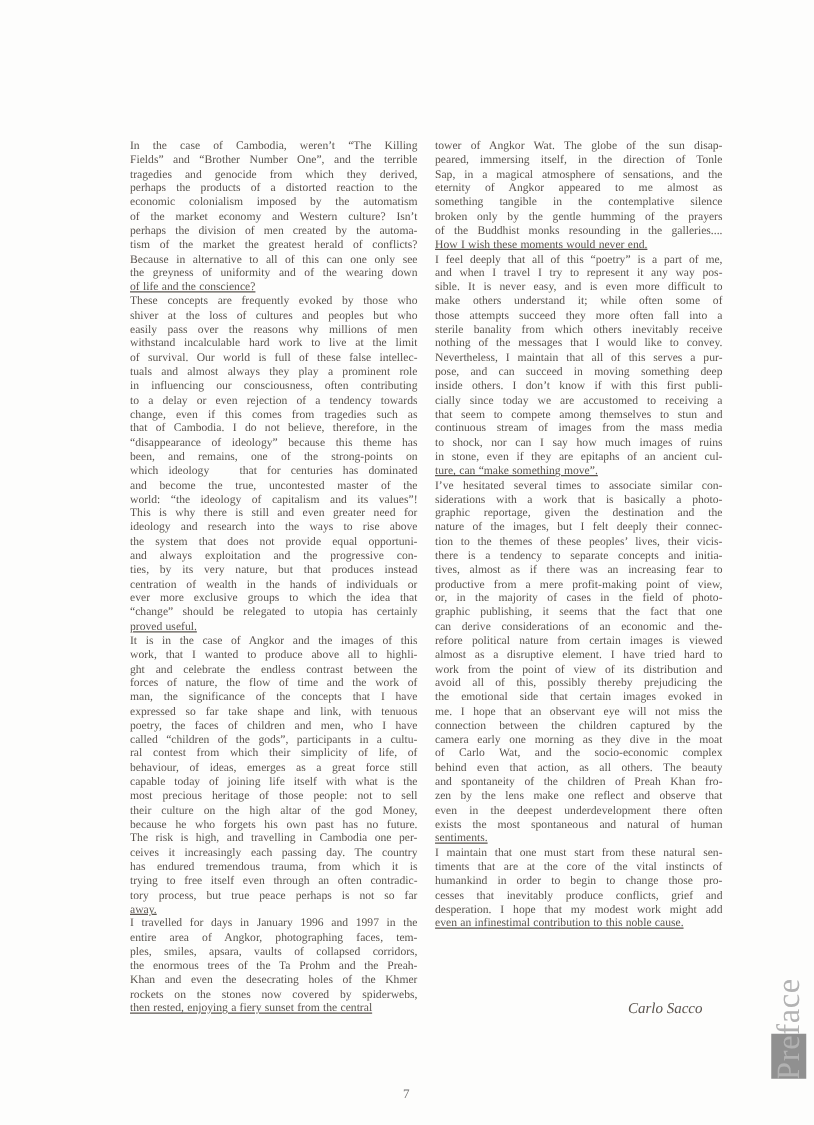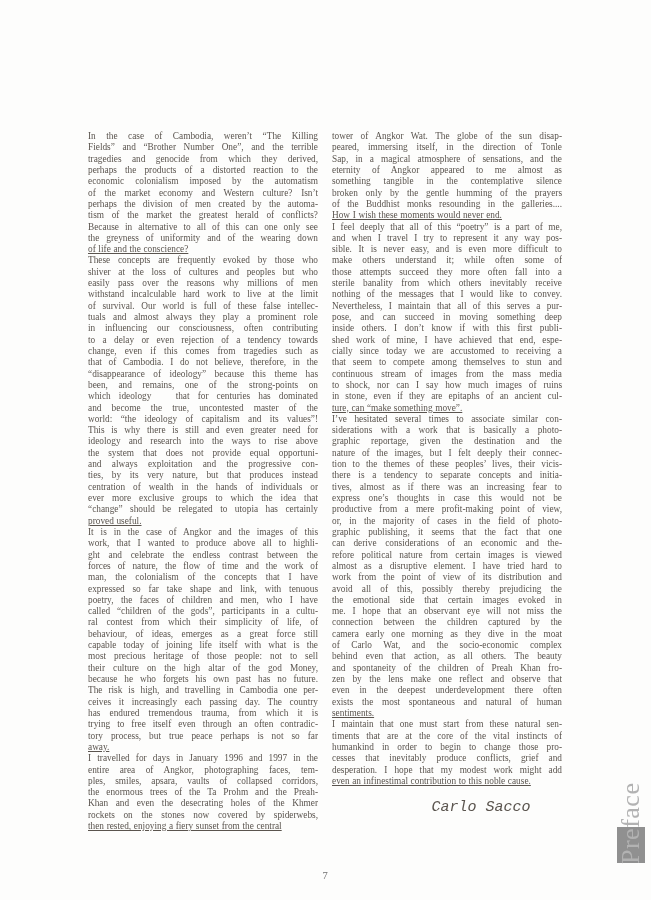--- a/index.html
+++ b/index.html
@@ -9,26 +9,25 @@
   body {
     width: 651px;
     height: 900px;
     position: relative;
     background: #fdfdfc;
     font-family: "Liberation Serif", serif;
     overflow: hidden;
   }
   .text-block {
     position: absolute;
-    left: 88px;
+    left: 104px;
     top: 112px;
     width: 474px;
     display: flex;
     gap: 14px;
-    margin-top: 19px;
   }
   .col {
     width: 230px;
     color: #5a544e;
     font-size: 9.3px;
   }
   .line {
     display: block;
     height: 11.32px;
     line-height: 11.32px;
@@ -41,25 +40,24 @@
     text-align-last: left;
     text-decoration: underline;
   }
   .signature {
     position: absolute;
     left: 332px;
     top: 799px;
     width: 230px;
     box-sizing: border-box;
     padding-left: 68px;
-    text-align: center;
+    text-align: right;
     font-style: italic;
-    font-size: 15px;
+    font-size: 12px;
     color: #5a544e;
-    font-family: Liberation Mono, monospace;
   }
   .page-number {
     position: absolute;
     left: 88px;
     top: 870px;
     width: 474px;
     text-align: center;
     font-size: 10.5px;
     color: #6f6f6f;
   }
@@ -128,21 +126,21 @@
           <div class="line">centration of wealth in the hands of individuals or</div>
           <div class="line">ever more exclusive groups to which the idea that</div>
           <div class="line">“change” should be relegated to utopia has certainly</div>
           <div class="line pl">proved useful.</div>
         </div>
         <div class="para">
           <div class="line">It is in the case of Angkor and the images of this</div>
           <div class="line">work, that I wanted to produce above all to highli-</div>
           <div class="line">ght and celebrate the endless contrast between the</div>
           <div class="line">forces of nature, the flow of time and the work of</div>
-          <div class="line">man, the colonialism of the concepts that I have</div>
+          <div class="line">man, the significance of the concepts that I have</div>
           <div class="line">expressed so far take shape and link, with tenuous</div>
           <div class="line">poetry, the faces of children and men, who I have</div>
           <div class="line">called “children of the gods”, participants in a cultu-</div>
           <div class="line">ral contest from which their simplicity of life, of</div>
           <div class="line">behaviour, of ideas, emerges as a great force still</div>
           <div class="line">capable today of joining life itself with what is the</div>
           <div class="line">most precious heritage of those people: not to sell</div>
           <div class="line">their culture on the high altar of the god Money,</div>
           <div class="line">because he who forgets his own past has no future.</div>
           <div class="line">The risk is high, and travelling in Cambodia one per-</div>
@@ -177,37 +175,35 @@
           <div class="line">I feel deeply that all of this “poetry” is a part of me,</div>
           <div class="line">and when I travel I try to represent it any way pos-</div>
           <div class="line">sible. It is never easy, and is even more difficult to</div>
           <div class="line">make others understand it; while often some of</div>
           <div class="line">those attempts succeed they more often fall into a</div>
           <div class="line">sterile banality from which others inevitably receive</div>
           <div class="line">nothing of the messages that I would like to convey.</div>
           <div class="line">Nevertheless, I maintain that all of this serves a pur-</div>
           <div class="line">pose, and can succeed in moving something deep</div>
           <div class="line">inside others. I don’t know if with this first publi-</div>
-          <div class="line">shed work of mine, I have achieved that end, espe-</div>
           <div class="line">cially since today we are accustomed to receiving a</div>
           <div class="line">that seem to compete among themselves to stun and</div>
           <div class="line">continuous stream of images from the mass media</div>
           <div class="line">to shock, nor can I say how much images of ruins</div>
           <div class="line">in stone, even if they are epitaphs of an ancient cul-</div>
           <div class="line pl">ture, can “make something move”.</div>
         </div>
         <div class="para">
           <div class="line">I’ve hesitated several times to associate similar con-</div>
           <div class="line">siderations with a work that is basically a photo-</div>
           <div class="line">graphic reportage, given the destination and the</div>
           <div class="line">nature of the images, but I felt deeply their connec-</div>
           <div class="line">tion to the themes of these peoples’ lives, their vicis-</div>
           <div class="line">there is a tendency to separate concepts and initia-</div>
           <div class="line">tives, almost as if there was an increasing fear to</div>
-          <div class="line">express one’s thoughts in case this would not be</div>
           <div class="line">productive from a mere profit-making point of view,</div>
           <div class="line">or, in the majority of cases in the field of photo-</div>
           <div class="line">graphic publishing, it seems that the fact that one</div>
           <div class="line">can derive considerations of an economic and the-</div>
           <div class="line">refore political nature from certain images is viewed</div>
           <div class="line">almost as a disruptive element. I have tried hard to</div>
           <div class="line">work from the point of view of its distribution and</div>
           <div class="line">avoid all of this, possibly thereby prejudicing the</div>
           <div class="line">the emotional side that certain images evoked in</div>
           <div class="line">me. I hope that an observant eye will not miss the</div>

